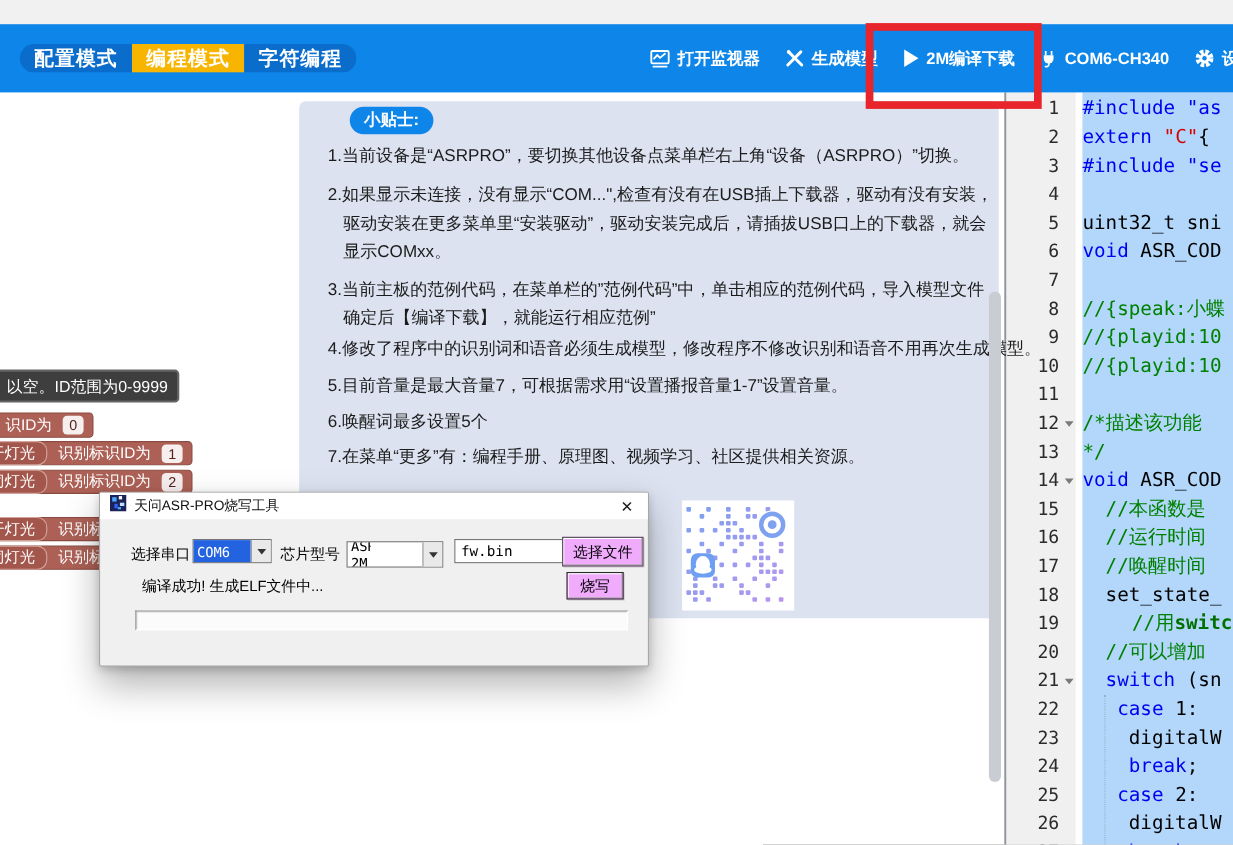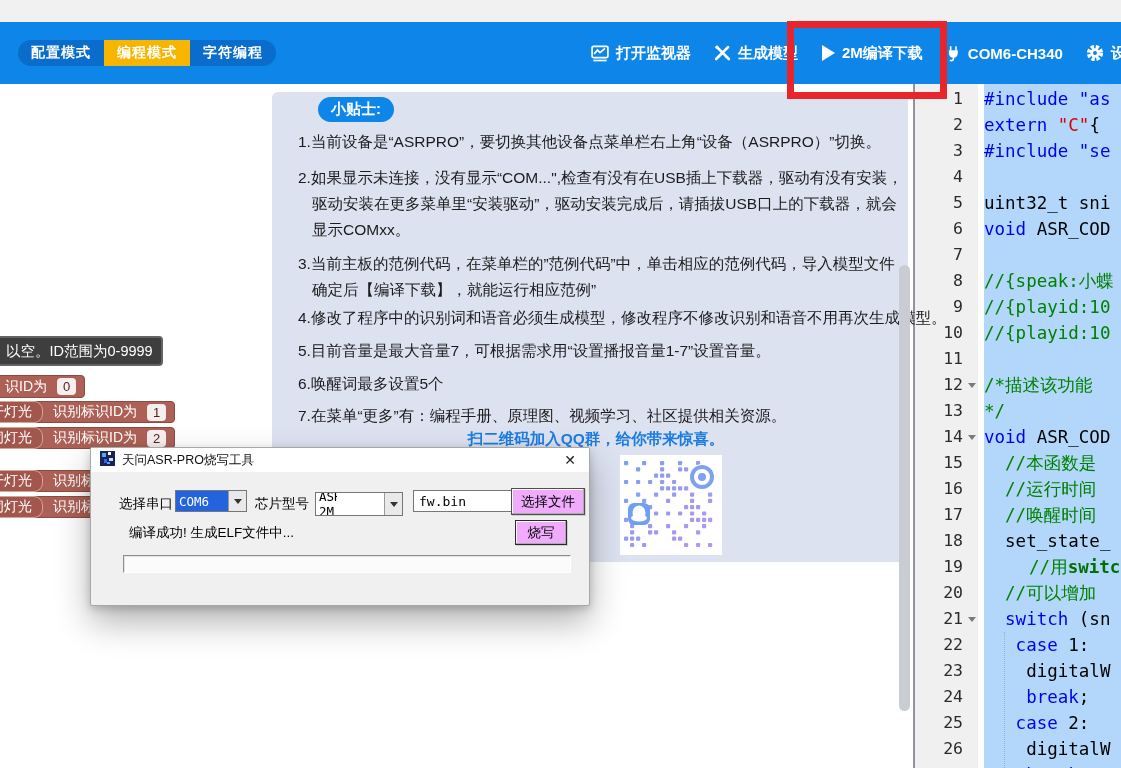--- a/index.html
+++ b/index.html
@@ -4,21 +4,21 @@
 <style>
   html,body{margin:0;padding:0;background:#888;}
   .canvas{position:relative;width:1121px;height:768px;background:#fff;overflow:hidden;
           font-family:"Liberation Sans",sans-serif;}
 
   
   .topstrip{position:absolute;left:0;top:0;width:1121px;height:22px;background:#f1f1f2;}
   .toolbar{position:absolute;left:0;top:22px;width:1121px;height:62px;background:#0e86e9;z-index:40;}
   .mode-group{position:absolute;left:18px;top:18px;height:26px;border-radius:13px;overflow:hidden;display:flex;}
   .mode-seg{display:flex;align-items:center;padding:6px 13px;background:#0a6dcb;color:#fff;
-            font-size:14px;font-weight:bold;cursor:pointer;letter-spacing:1px;}
+            font-size:18px;font-weight:bold;cursor:pointer;letter-spacing:1px;}
   .mode-seg.active{background:#f7b500;}
   .actions{position:absolute;left:590px;top:0;right:0;height:62px;display:flex;align-items:center;
            gap:22px;overflow:hidden;white-space:nowrap;}
   .action{display:flex;align-items:center;gap:6px;color:#fff;font-weight:bold;font-size:15px;cursor:pointer;flex:0 0 auto;}
   .action svg{display:block;}
 
   
   .red-box{position:absolute;left:787px;top:21px;width:146px;height:64px;border:7px solid #e8252a;z-index:60;}
 
   
@@ -203,21 +203,20 @@
         <div class="tip-line">1.当前设备是“ASRPRO”，要切换其他设备点菜单栏右上角“设备（ASRPRO）”切换。</div>
         <div class="tip-line">2.如果显示未连接，没有显示“COM...",检查有没有在USB插上下载器，驱动有没有安装，</div>
         <div class="tip-line ind">驱动安装在更多菜单里“安装驱动”，驱动安装完成后，请插拔USB口上的下载器，就会</div>
         <div class="tip-line ind">显示COMxx。</div>
         <div class="tip-line">3.当前主板的范例代码，在菜单栏的”范例代码”中，单击相应的范例代码，导入模型文件，</div>
         <div class="tip-line ind">确定后【编译下载】，就能运行相应范例”</div>
         <div class="tip-line">4.修改了程序中的识别词和语音必须生成模型，修改程序不修改识别和语音不用再次生成模型。</div>
         <div class="tip-line">5.目前音量是最大音量7，可根据需求用“设置播报音量1-7”设置音量。</div>
         <div class="tip-line">6.唤醒词最多设置5个</div>
         <div class="tip-line">7.在菜单“更多”有：编程手册、原理图、视频学习、社区提供相关资源。</div>
-        <div class="qq-link">扫二维码加入QQ群，给你带来惊喜。</div>
       </div>
     <div class="qr-card">
       <svg id="qr-svg" width="102" height="100">
           <rect x="4" y="6" width="4.2" height="4.2" rx="1" fill="rgb(125,160,240)"></rect>
           <rect x="4" y="24.9" width="4.2" height="4.2" rx="1" fill="rgb(131,159,240)"></rect>
           <rect x="4" y="43.8" width="4.2" height="4.2" rx="1" fill="rgb(138,158,240)"></rect>
           <rect x="4" y="62.699999999999996" width="4.2" height="4.2" rx="1" fill="rgb(144,157,240)"></rect>
           <rect x="4" y="81.6" width="4.2" height="4.2" rx="1" fill="rgb(151,156,240)"></rect>
           <rect x="10" y="69" width="4.2" height="4.2" rx="1" fill="rgb(149,156,240)"></rect>
           <rect x="10" y="75.3" width="4.2" height="4.2" rx="1" fill="rgb(151,156,240)"></rect>

